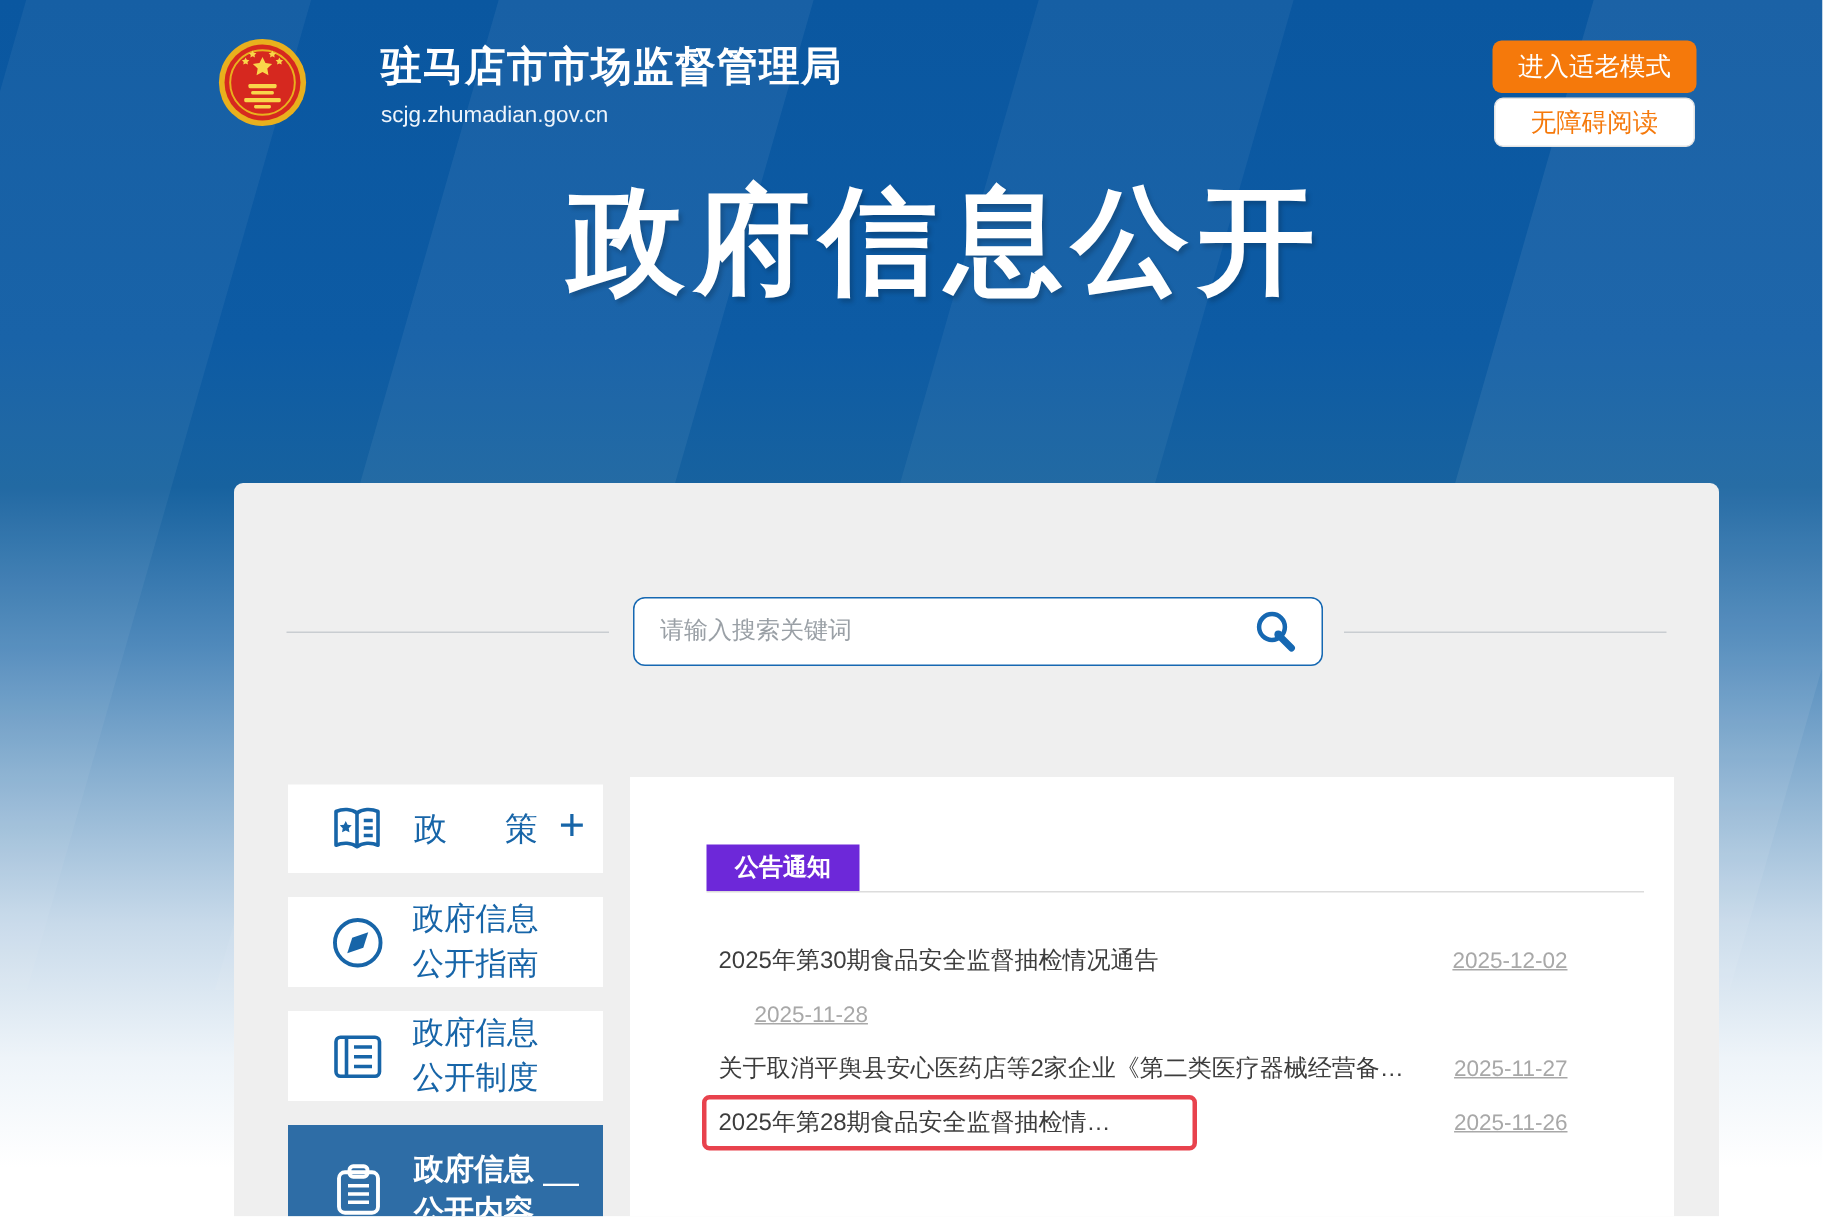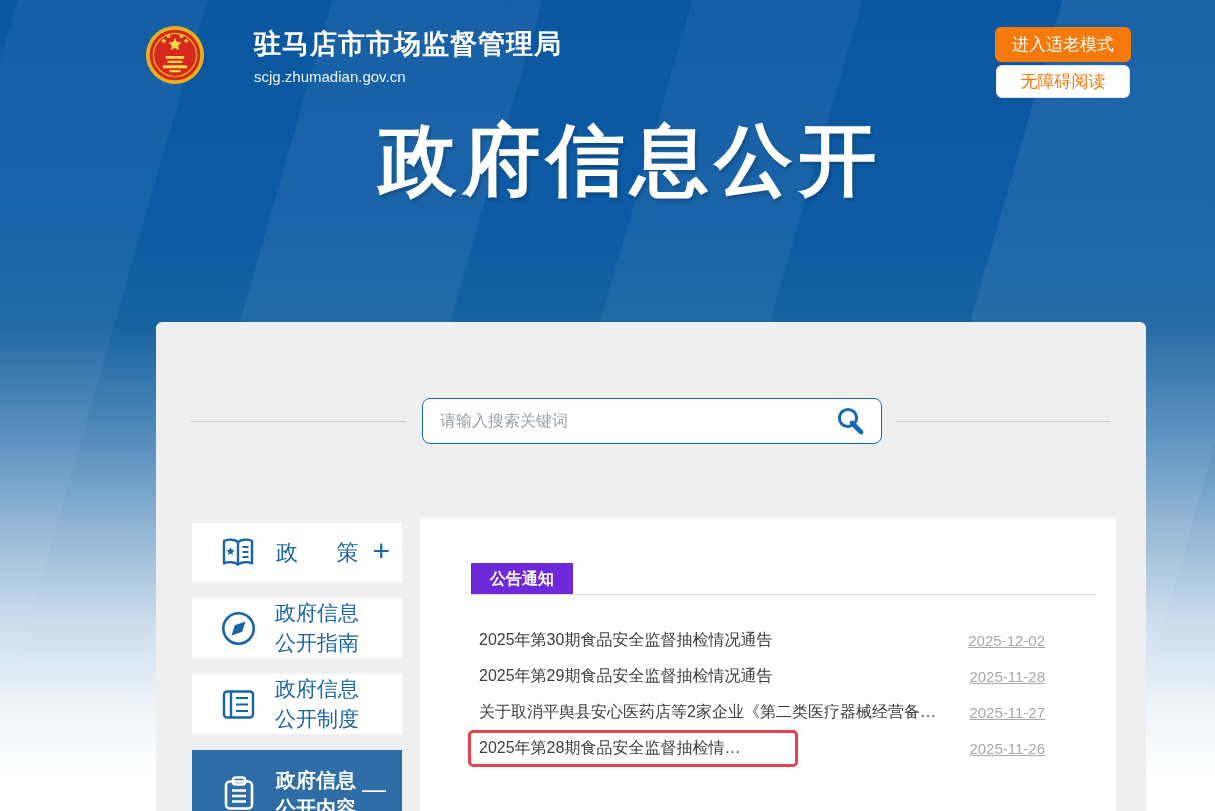--- a/index.html
+++ b/index.html
@@ -202,21 +202,20 @@
     <section class="content-card">
       <div class="tab">公告通知</div>
       <div class="tab-rule"></div>
 
       <ul class="notice-list">
         <li class="notice-row">
           <a class="notice-title">2025年第30期食品安全监督抽检情况通告</a>
           <span class="notice-date">2025-12-02</span>
         </li>
         <li class="notice-row">
-          <a class="notice-title">2025年第29期食品安全监督抽检情况通告</a>
           <span class="notice-date">2025-11-28</span>
         </li>
         <li class="notice-row">
           <a class="notice-title">关于取消平舆县安心医药店等2家企业《第二类医疗器械经营备案凭...</a>
           <span class="notice-date">2025-11-27</span>
         </li>
         <li class="notice-row">
           <a class="notice-title hl">2025年第28期食品安全监督抽检情况通告</a>
           <span class="spacer"></span>
           <span class="notice-date">2025-11-26</span>

